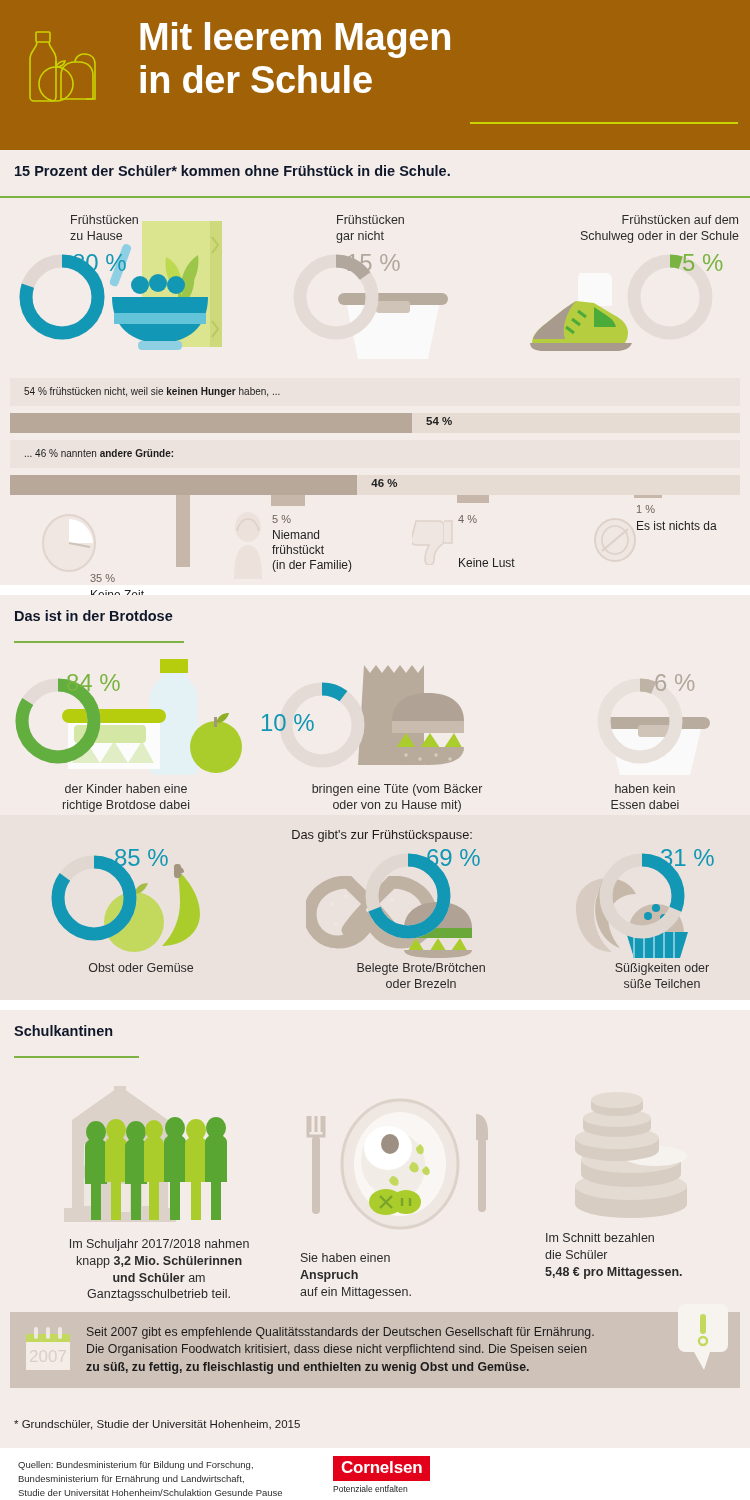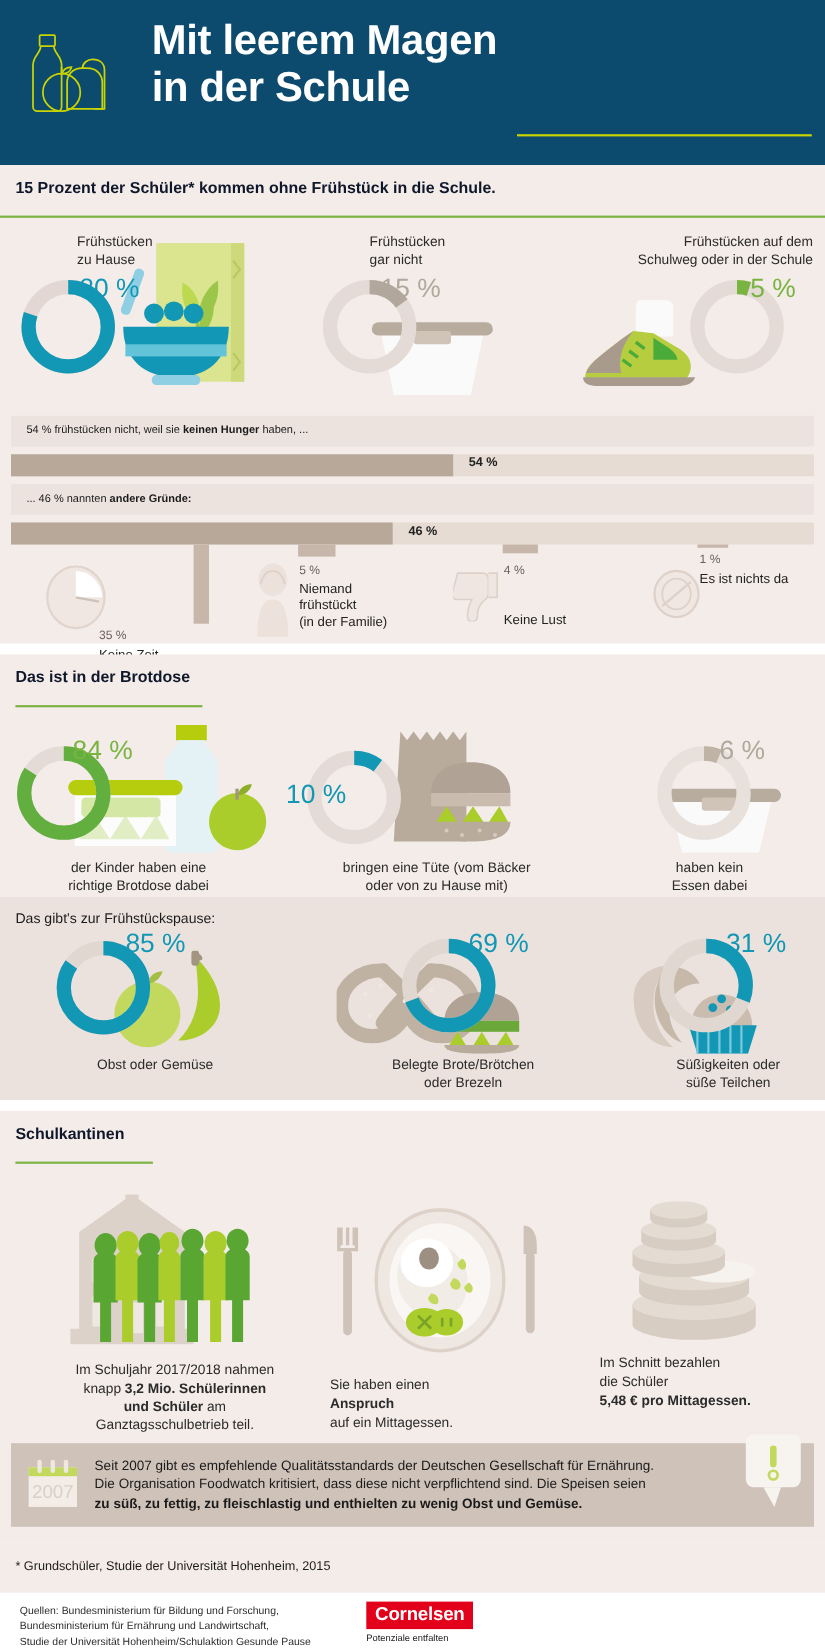--- a/index.html
+++ b/index.html
@@ -8,21 +8,21 @@
     font-family: "Liberation Sans", sans-serif;
     background: #ffffff;
     overflow: hidden;
   }
   .page { position: relative; width: 750px; height: 1500px; background: #ffffff; }
 
   
   .header {
     position: relative;
     height: 150px;
-    background: #0c4a6e;
+    background: #a16207;
     padding: 18px 0 0 0;
   }
   .header-icons { position: absolute; left: 18px; top: 24px; width: 110px; height: 105px; }
   .header-title {
     position: absolute; left: 138px; top: 16px;
     color: #ffffff; font-size: 38px; line-height: 1.12;
     font-weight: 700; letter-spacing: -0.3px;
   }
   .header-rule {
     position: absolute; left: 470px; top: 122px; width: 268px; height: 2px;
@@ -349,21 +349,21 @@
         </div>
         <div class="t-cap" style="text-align:center; width:170px; margin-left:0px;">
           <div>haben kein</div>
           <div>Essen dabei</div>
         </div>
       </div>
     </div>
   </div>
 
   <div class="sec bg-mid" style="padding-top:12px; height:185px;">
-    <div style="font-size:12.8px; color:#1b1b1b; padding-left:14px;">Das gibt's zur Frühstückspause:</div>
+    <div style="font-size:12.8px; color:#1b1b1b; padding-left:14px;text-align:center;">Das gibt's zur Frühstückspause:</div>
 
     <div class="triple" style="height:150px; margin-top:4px;">
 
       <div class="t-col" style="left:46px; width:230px;">
         <div style="position:relative; height:108px;">
           <svg style="position:absolute; left:46px; top:18px;" width="150" height="100" viewBox="0 0 150 100">
             <path d="M86 6 c10 10 22 26 22 44 c0 18 -16 32 -38 32 c12 -12 18 -28 18 -44 c0 -14 -2 -24 -2 -32 Z" fill="#aacd2c"></path>
             <path d="M84 2 c4 0 8 2 8 6 c-2 2 -6 2 -8 -2 Z" fill="#a39580"></path>
             <rect x="82" y="0" width="7" height="14" rx="3" fill="#a39580"></rect>
             <ellipse cx="42" cy="58" rx="30" ry="30" fill="#c2d95e"></ellipse>

